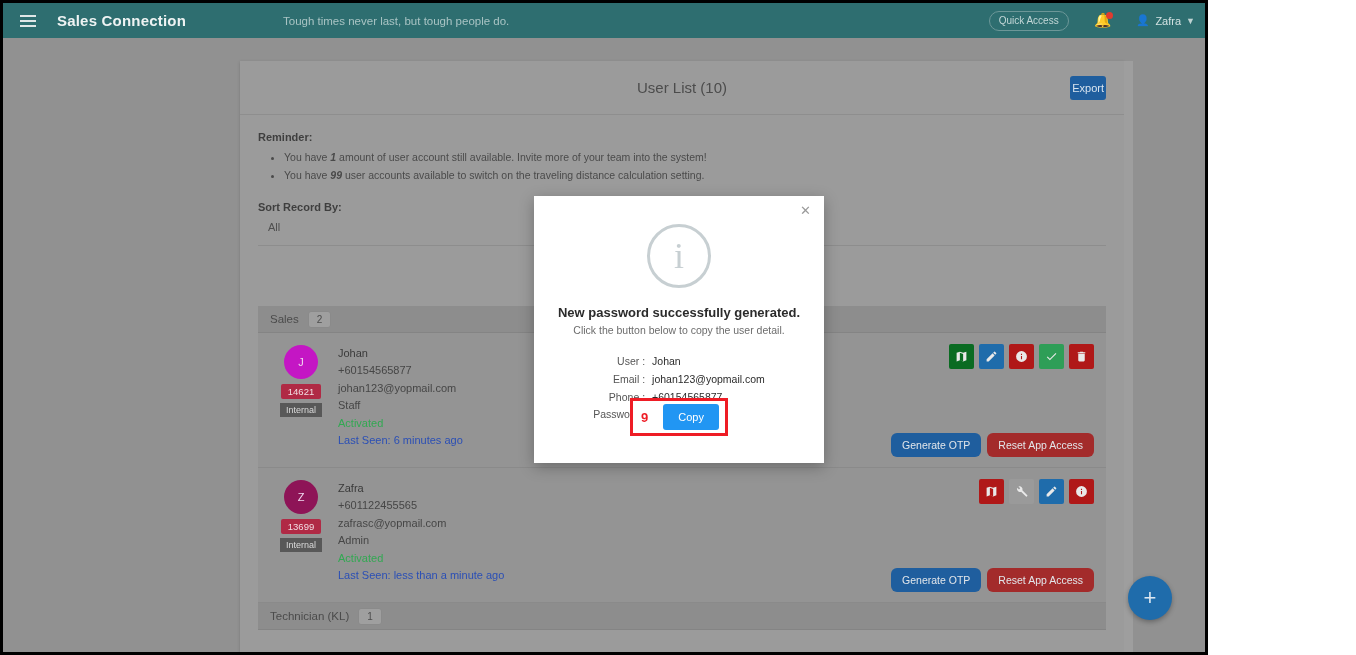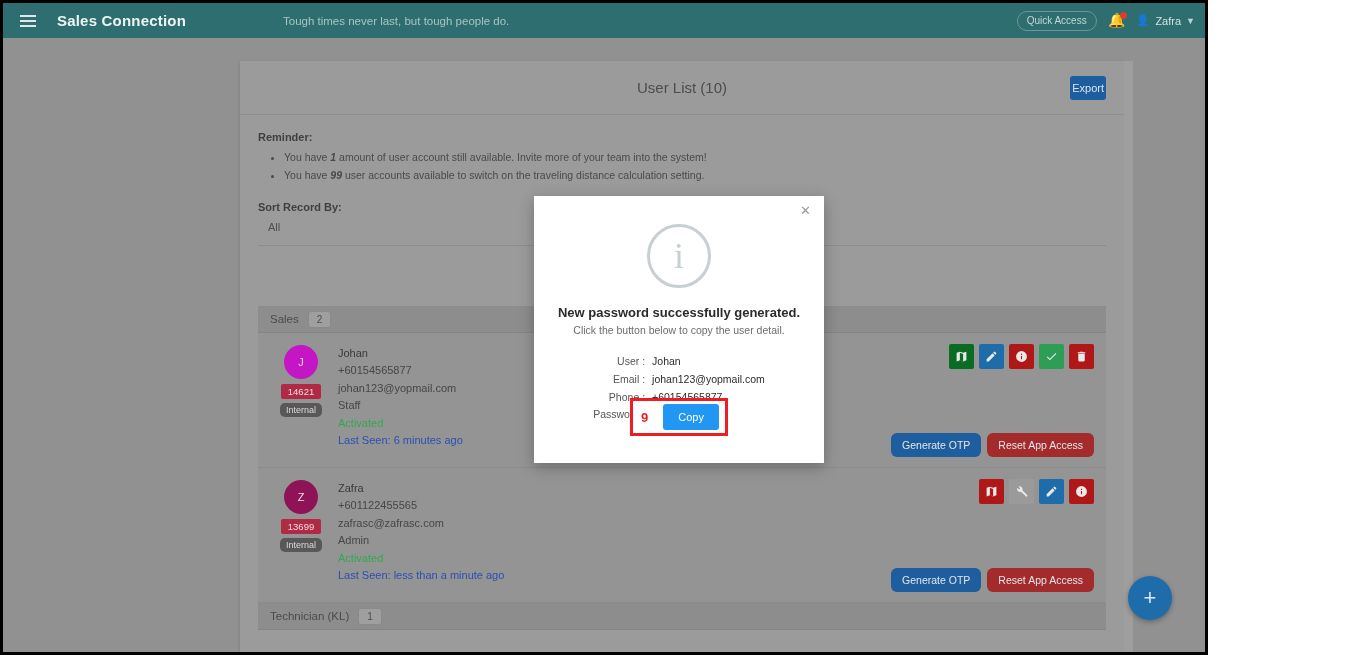--- a/index.html
+++ b/index.html
@@ -34,21 +34,21 @@
     color: #eef3f3; font-size: 15px; font-weight: bold;
     margin-left: 12px; letter-spacing: .2px; white-space: nowrap;
   }
   .quote {
     position: absolute; left: 280px; top: 0; height: 35px;
     display: flex; align-items: center;
     color: #a9c4c4; font-size: 11.5px; white-space: nowrap;
   }
   .topright {
     position: absolute; right: 10px; top: 0; height: 35px;
-    display: flex; align-items: center; gap: 12px;
+    display: flex; align-items: center; gap: 26px;
   }
   .quick-access {
     border: 1px solid #6c9798; border-radius: 10px;
     color: #c3d7d7; font-size: 10px; padding: 3px 9px 4px;
     white-space: nowrap; cursor: pointer;
   }
   .bell-wrap { position: relative; width: 16px; height: 18px; cursor: pointer; }
   .bell { position: absolute; left: 0; top: 1px; font-size: 14px; color: #9fbcbc; line-height: 1; }
   .bell-dot {
     position: absolute; right: -2px; top: 0;
@@ -132,21 +132,21 @@
     display: flex; align-items: center; justify-content: center;
   }
   .id-badge {
     margin: 5px auto 0; display: inline-block;
     background: #b02a45; color: #f2dde2;
     font-size: 9.5px; border-radius: 2px; padding: 2px 7px;
   }
   .type-badge {
     margin: 4px auto 0; display: block; width: fit-content;
     background: #585858; color: #d9d9d9;
-    font-size: 9px; border-radius: 5px; padding: 2px 6px;
+    font-size: 9px; border-radius: 0; padding: 2px 6px;
   }
   .info-col { position: absolute; left: 80px; top: 12px; }
   .info-col div { font-size: 11px; color: #464646; line-height: 1.58; }
   .info-col .u-name { color: #3a3a3a; }
   .info-col .u-status { color: #32a852; }
   .info-col .u-seen { color: #2b4fb5; }
 
   .icon-btns {
     position: absolute; top: 11px; right: 12px;
     display: flex; gap: 5px;
@@ -347,21 +347,21 @@
 
       <div class="user-row">
         <div class="avatar-col">
           <div class="avatar" id="av1" style="background: rgb(142, 20, 87);">Z</div>
           <div class="id-badge">13699</div>
           <div class="type-badge">Internal</div>
         </div>
         <div class="info-col">
           <div class="u-name">Zafra</div>
           <div>+601122455565</div>
-          <div>zafrasc@zafrasc.com</div>
+          <div>zafrasc@yopmail.com</div>
           <div>Admin</div>
           <div class="u-status">Activated</div>
           <div class="u-seen">Last Seen: less than a minute ago</div>
         </div>
         <div class="icon-btns">
           <button class="ibtn" id="r1b0" style="background: rgb(176, 24, 24);">
             <svg viewBox="0 0 24 24">
                 <path d="M9 3L3 5v16l6-2 6 2 6-2V3l-6 2-6-2zm0 2.2l6 2v13.6l-6-2V5.2z"></path>
               </svg>
           </button>

